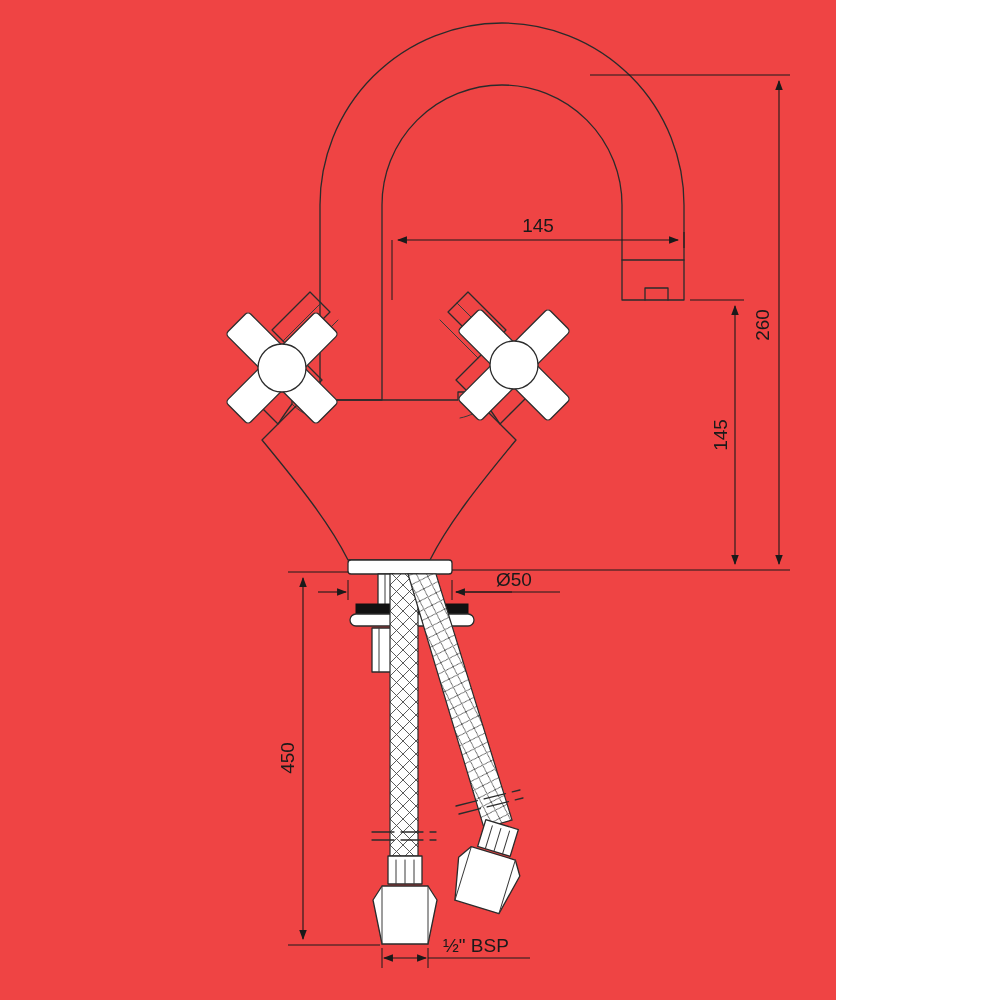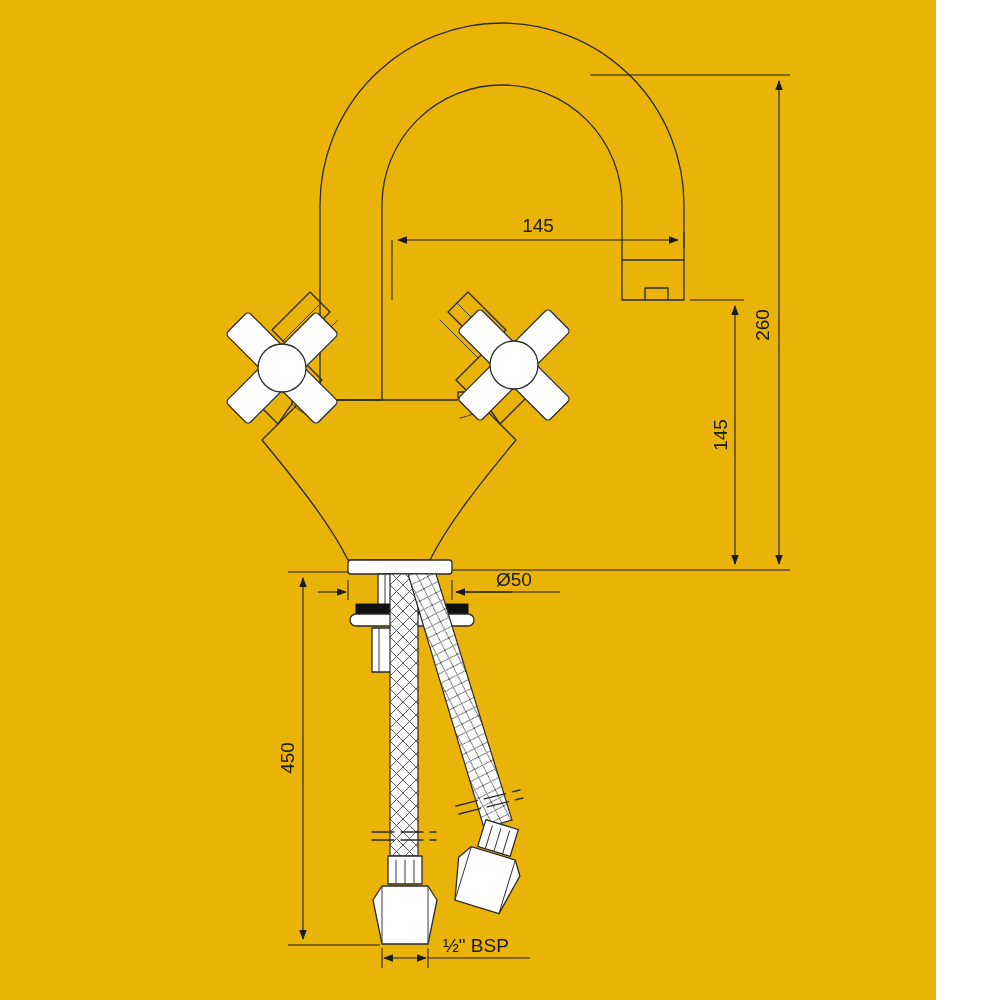--- a/index.html
+++ b/index.html
@@ -6,23 +6,23 @@
   html, body {
     margin: 0;
     padding: 0;
     background: #ffffff;
   }
   body {
     font-family: "Liberation Sans", sans-serif;
   }
   #drawing-root {
     position: relative;
-    width: 936px;
+    width: 836px;
     height: 1000px;
-    background: #eab308;
+    background: #ef4444;
     overflow: hidden;
   }
   #drawing-svg {
     position: absolute;
     left: 0;
     top: 0;
     width: 1000px;
     height: 1000px;
     display: block;
   }

